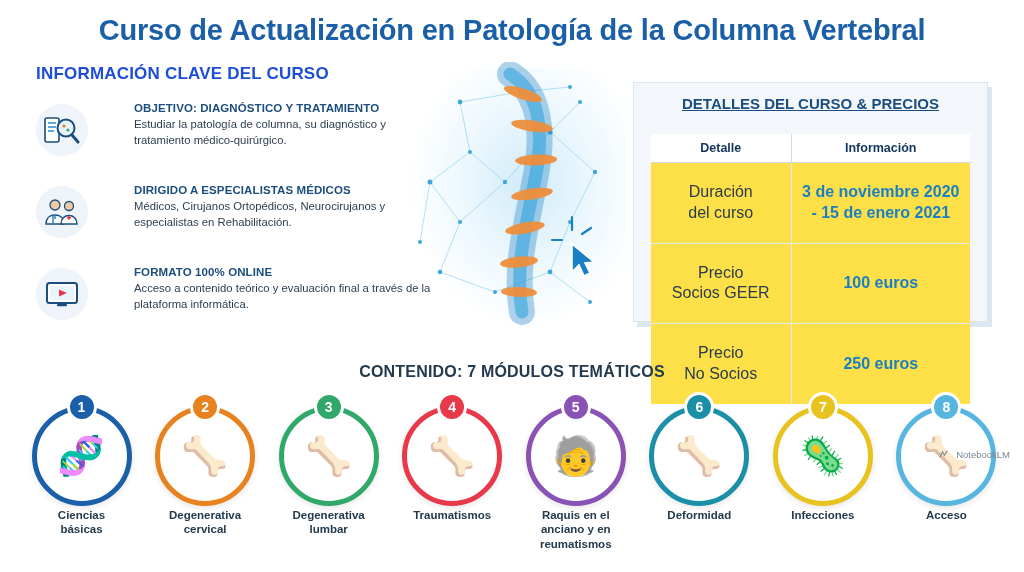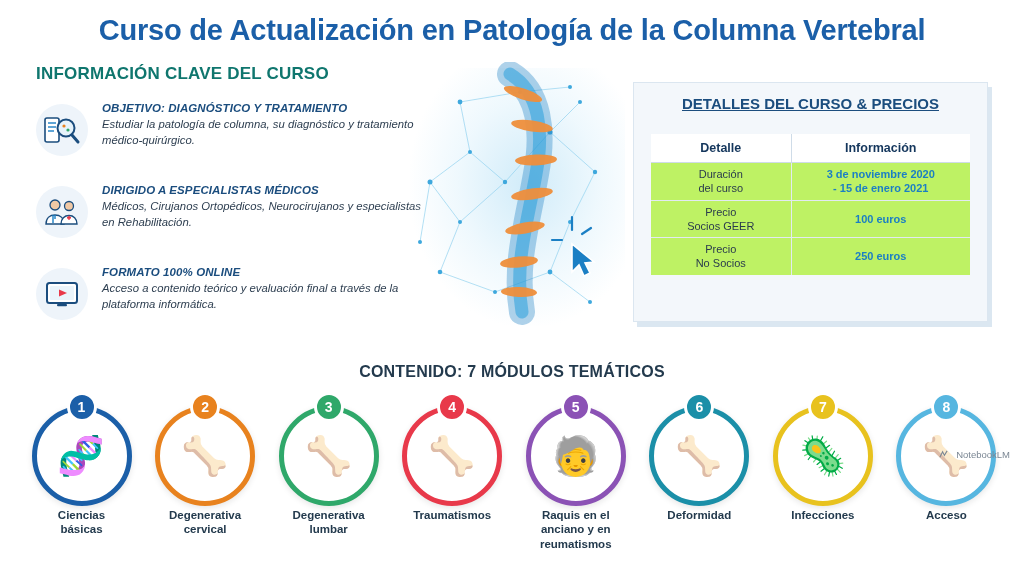--- a/index.html
+++ b/index.html
@@ -15,32 +15,32 @@
   .title {
     position: absolute; top: 14px; left: 0; width: 1024px;
     text-align: center;
     font-size: 29px; font-weight: bold; color: #1b5fa8;
     letter-spacing: -0.2px;
   }
 
   
   .info-heading {
     position: absolute; top: 64px; left: 36px;
-    font-size: 17px; font-weight: bold; color: #0f766e;
+    font-size: 17px; font-weight: bold; color: #1d4ed8;
     letter-spacing: 0.2px;
   }
 
   
   .info-item { position: absolute; left: 36px; width: 400px; }
   .info-item .icon {
     position: absolute; left: 0; top: 2px;
     width: 52px; height: 52px; border-radius: 50%;
     background: #eef4fa; display:flex; align-items:center; justify-content:center;
   }
-  .info-item .body { margin-left: 66px; font-style: italic; }
+  .info-item .body { margin-left: 98px; }
   .info-item .itm-title {
     font-size: 11.5px; font-weight: bold; color:#1b4d7e; letter-spacing:0.1px;
     text-transform: uppercase;
   }
   .info-item .itm-desc {
     margin-top: 3px; font-size: 11.3px; color:#2d3e50; line-height: 1.38;
   }
   #info-1 { top: 102px; }
   #info-2 { top: 184px; }
   #info-3 { top: 266px; }
@@ -65,21 +65,21 @@
     text-align:center; font-size: 15px; font-weight: bold; color:#1b4d7e;
     padding: 12px 0 10px;
     text-decoration: underline;
   }
   .tbl { width: 319px; margin: 12px auto; border-collapse: collapse; }
   .tbl th {
     background: #ffffff; color: #14365c; font-size: 12.5px; font-weight: bold;
     padding: 7px 4px; border-bottom: 1px solid #cfdce8;
   }
   .tbl td {
-    background: #bef264; padding: 4px 6px; font-size: 11px;
+    background: #fde047; padding: 19px 6px; font-size: 16px;
     border-bottom: 1px solid #e2eaf2; text-align: center; color:#2a3b4d;
     line-height: 1.3;
   }
   .tbl td.val { color: #1b7fc4; font-weight: bold; }
   .tbl td.lab { width: 140px; }
   .tbl tr:last-child td { border-bottom: none; }
   .tbl td.divider-left { border-right: 1px solid #e2eaf2; }
   .tbl th.divider-left { border-right: 1px solid #cfdce8; }
 
   

